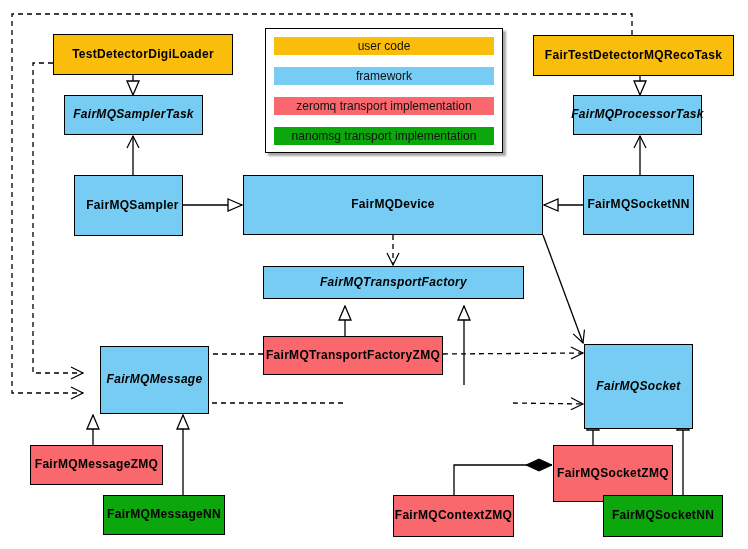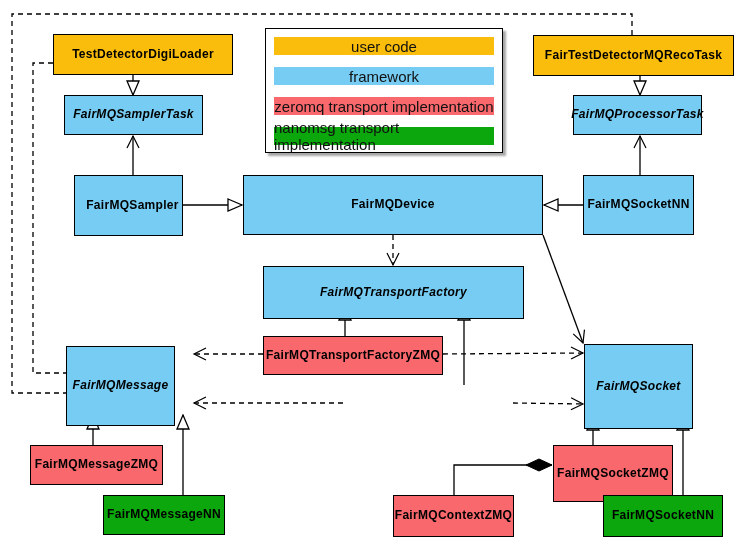--- a/index.html
+++ b/index.html
@@ -44,21 +44,21 @@
     padding-top: 8px;
     z-index: 3;
   }
   .legend-item {
     width: 220px;
     height: 18px;
     margin: 0 auto 12px auto;
     display: flex;
     align-items: center;
     justify-content: center;
-    font-size: 15px;
+    font-size: 12px;
     color: #111;
   }
 </style>
 </head>
 <body>
 
 <div id="canvas">
 
   <svg id="connectors" viewBox="0 0 748 549" xmlns="http://www.w3.org/2000/svg">
     <defs>
@@ -115,26 +115,26 @@
   <div class="node abstract" style="left: 64px; top: 95px; width: 139px; height: 40px; background-color: rgb(118, 204, 242);">FairMQSamplerTask</div>
 
   <div class="node abstract" style="left: 573px; top: 95px; width: 129px; height: 40px; background-color: rgb(118, 204, 242);">FairMQProcessorTask</div>
 
   <div class="node" style="left: 74px; top: 175px; width: 109px; height: 61px; background-color: rgb(118, 204, 242); padding-left: 8px;">FairMQSampler</div>
 
   <div class="node" style="left: 243px; top: 175px; width: 300px; height: 60px; background-color: rgb(118, 204, 242);">FairMQDevice</div>
 
   <div class="node" style="left: 583px; top: 175px; width: 111px; height: 60px; background-color: rgb(118, 204, 242);">FairMQSocketNN</div>
 
-  <div class="node abstract" style="left: 263px; top: 266px; width: 261px; height: 53px; background-color: rgb(118, 204, 242);">FairMQTransportFactory</div>
+  <div class="node abstract" style="left: 263px; top: 266px; width: 261px; height: 33px; background-color: rgb(118, 204, 242);">FairMQTransportFactory</div>
 
   <div class="node" style="left: 263px; top: 336px; width: 180px; height: 39px; background-color: rgb(249, 104, 108);">FairMQTransportFactoryZMQ</div>
 
 
-  <div class="node abstract" style="left: 66px; top: 346px; width: 109px; height: 80px; background-color: rgb(118, 204, 242); font-style: italic;">FairMQMessage</div>
+  <div class="node abstract" style="left: 100px; top: 346px; width: 109px; height: 68px; background-color: rgb(118, 204, 242); font-style: italic;">FairMQMessage</div>
 
   <div class="node abstract" style="left: 584px; top: 344px; width: 109px; height: 85px; background-color: rgb(118, 204, 242);">FairMQSocket</div>
 
   <div class="node" style="left: 30px; top: 445px; width: 133px; height: 40px; background-color: rgb(249, 104, 108);">FairMQMessageZMQ</div>
 
   <div class="node" style="left: 103px; top: 495px; width: 122px; height: 40px; background-color: rgb(12, 167, 12);">FairMQMessageNN</div>
 
   <div class="node" style="left: 553px; top: 445px; width: 120px; height: 57px; background-color: rgb(249, 104, 108);">FairMQSocketZMQ</div>
 
   <div class="node" style="left: 603px; top: 495px; width: 120px; height: 42px; background-color: rgb(12, 167, 12);">FairMQSocketNN</div>

